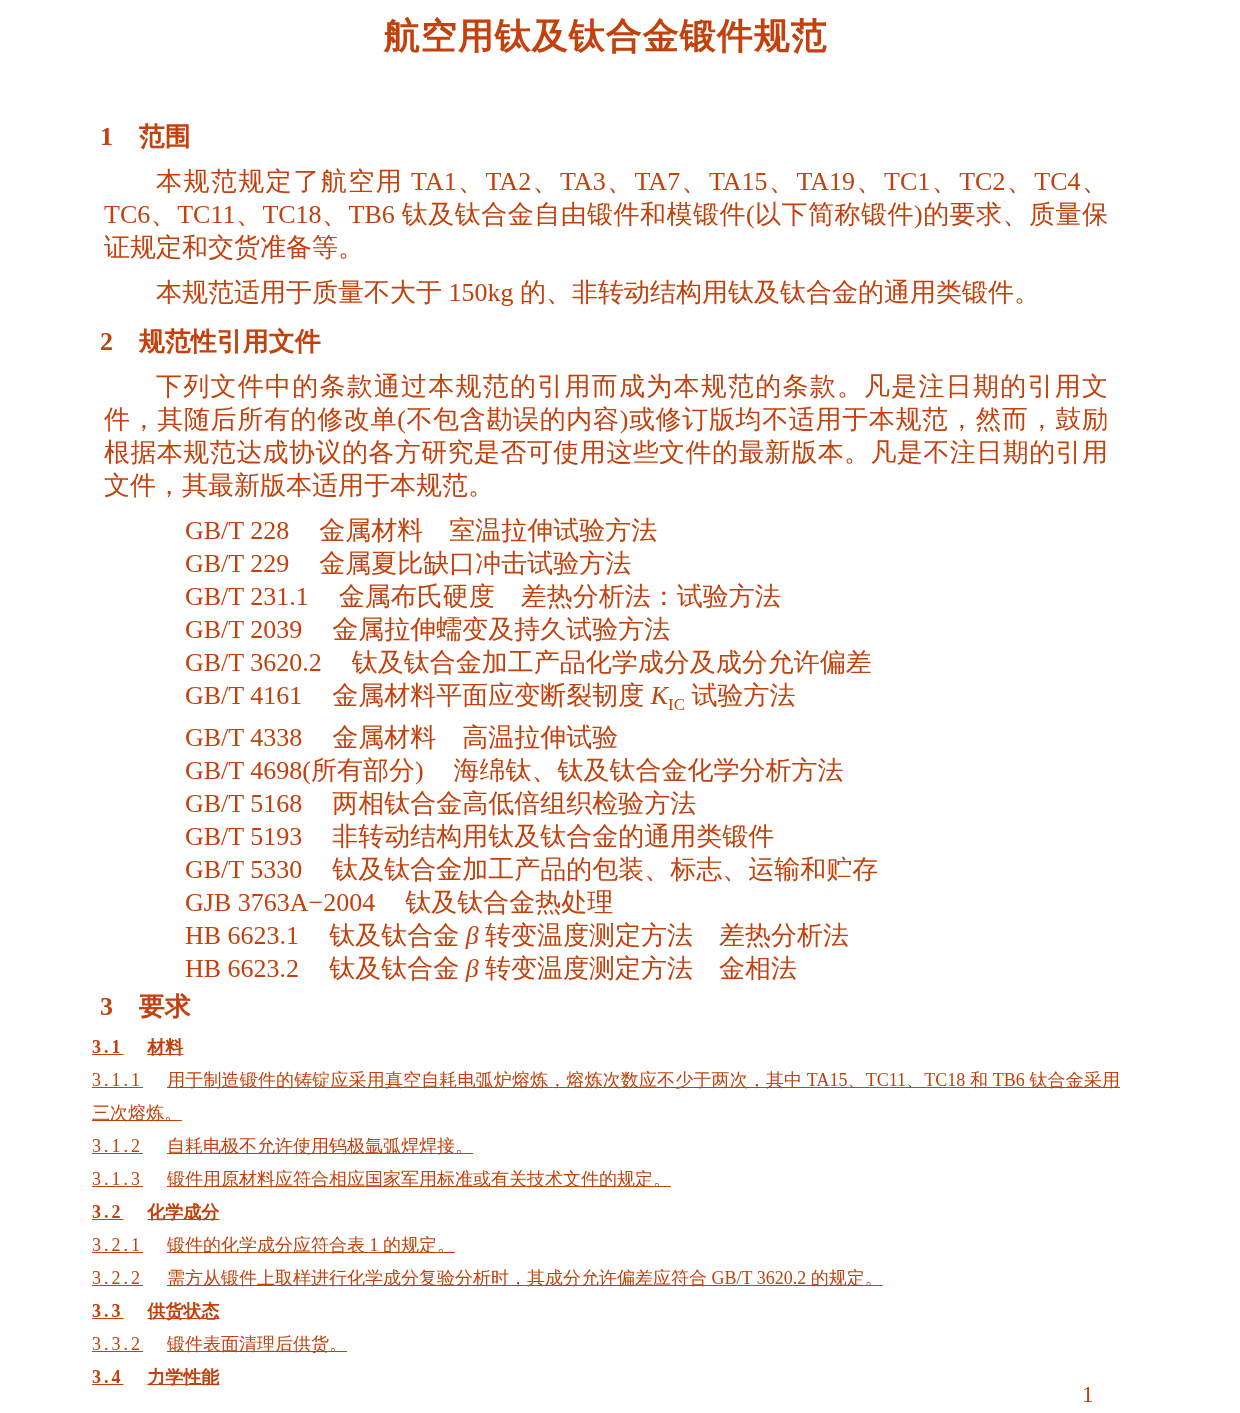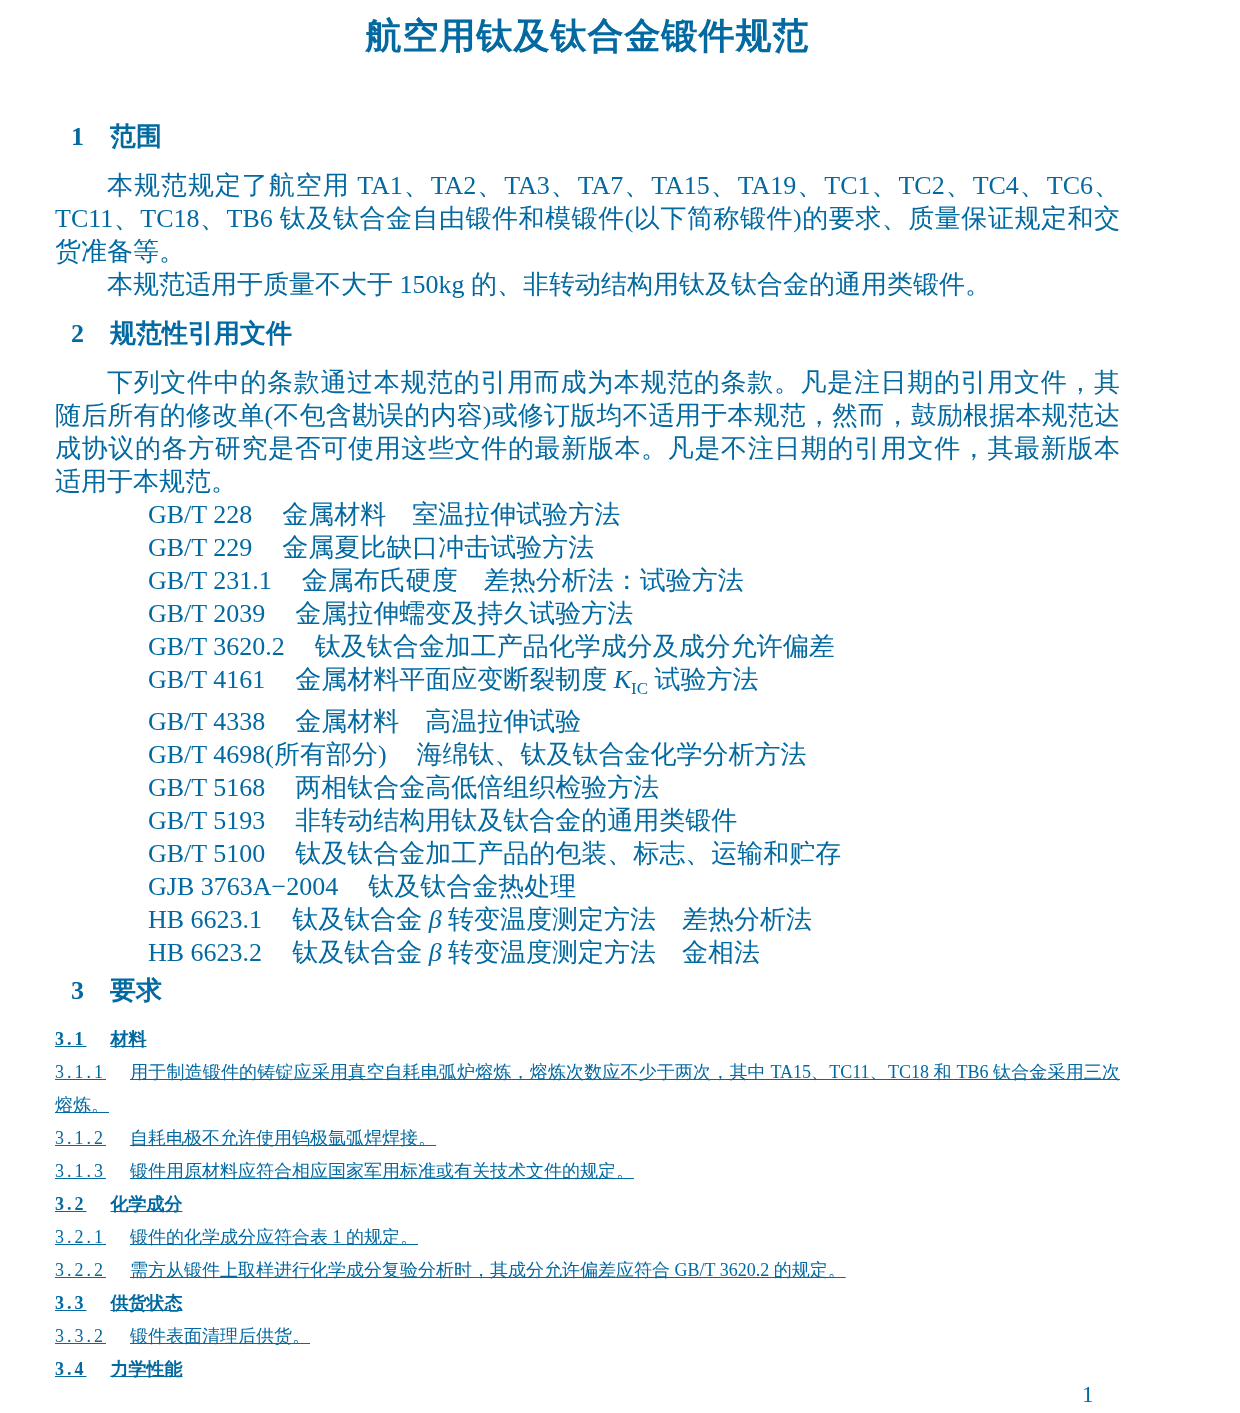--- a/index.html
+++ b/index.html
@@ -9,46 +9,46 @@
     width: 1240px;
     height: 1413px;
     overflow: hidden;
   }
   .page {
     position: relative;
     width: 1240px;
     height: 1413px;
     box-sizing: border-box;
     background: #ffffff;
-    color: #0369a1;
+    color: #c2410c;
     font-family: "Liberation Serif", "DejaVu Serif", serif;
-    padding: 14px 120px 0 55px;
+    padding: 14px 120px 0 92px;
   }
   h1.doc-title {
     margin: 0;
     height: 44px;
     line-height: 44px;
     font-size: 36px;
     font-weight: bold;
     text-align: center;
     letter-spacing: 1px;
     white-space: nowrap;
   }
   .sec-h {
-    margin: 16px;
+    margin: 8px;
     font-size: 26px;
     font-weight: bold;
     line-height: 33px;
   }
   .sec-h .no { margin-right: 26px; }
   #h-scope { margin-top: 62px; }
   #h-refs  { margin-top: 16px; }
   #h-req   { margin-top: 5px; }
   p.body-p {
-    margin: 0;
+    margin: 12px;
     font-size: 26px;
     line-height: 33px;
     text-align: justify;
     text-indent: 2em;
   }
   .mt15 { margin-top: 15px; }
   .mt14 { margin-top: 14px; }
   ol.reflist {
     margin: 0;
     padding: 0 0 0 45px;
@@ -95,21 +95,21 @@
     <li><span class="code">GB/T 228</span><span>金属材料　室温拉伸试验方法</span></li>
     <li><span class="code">GB/T 229</span><span>金属夏比缺口冲击试验方法</span></li>
     <li><span class="code">GB/T 231.1</span><span>金属布氏硬度　差热分析法：试验方法</span></li>
     <li><span class="code">GB/T 2039</span><span>金属拉伸蠕变及持久试验方法</span></li>
     <li><span class="code">GB/T 3620.2</span><span>钛及钛合金加工产品化学成分及成分允许偏差</span></li>
     <li><span class="code">GB/T 4161</span><span><span>金属材料平面应变断裂韧度 </span><span class="sym">K</span><sub>IC</sub><span> 试验方法</span></span></li>
     <li><span class="code">GB/T 4338</span><span>金属材料　高温拉伸试验</span></li>
     <li><span class="code">GB/T 4698(所有部分)</span><span>海绵钛、钛及钛合金化学分析方法</span></li>
     <li><span class="code">GB/T 5168</span><span>两相钛合金高低倍组织检验方法</span></li>
     <li><span class="code">GB/T 5193</span><span>非转动结构用钛及钛合金的通用类锻件</span></li>
-    <li><span class="code">GB/T 5100</span><span>钛及钛合金加工产品的包装、标志、运输和贮存</span></li>
+    <li><span class="code">GB/T 5330</span><span>钛及钛合金加工产品的包装、标志、运输和贮存</span></li>
     <li><span class="code">GJB 3763A−2004</span><span>钛及钛合金热处理</span></li>
     <li><span class="code">HB 6623.1</span><span><span>钛及钛合金 </span><span class="sym">β</span><span> 转变温度测定方法　差热分析法</span></span></li>
     <li><span class="code">HB 6623.2</span><span><span>钛及钛合金 </span><span class="sym">β</span><span> 转变温度测定方法　金相法</span></span></li>
   </ol>
 
   <h2 class="sec-h" id="h-req"><span class="no">3</span><span>要求</span></h2>
 
   <p class="clause sub c31"><span class="cno">3.1</span><span>材料</span></p>
   <p class="clause"><span class="cno">3.1.1</span><span>用于制造锻件的铸锭应采用真空自耗电弧炉熔炼，熔炼次数应不少于两次，其中 TA15、TC11、TC18 和 TB6 钛合金采用三次熔炼。</span></p>
   <p class="clause"><span class="cno">3.1.2</span><span>自耗电极不允许使用钨极氩弧焊焊接。</span></p>

